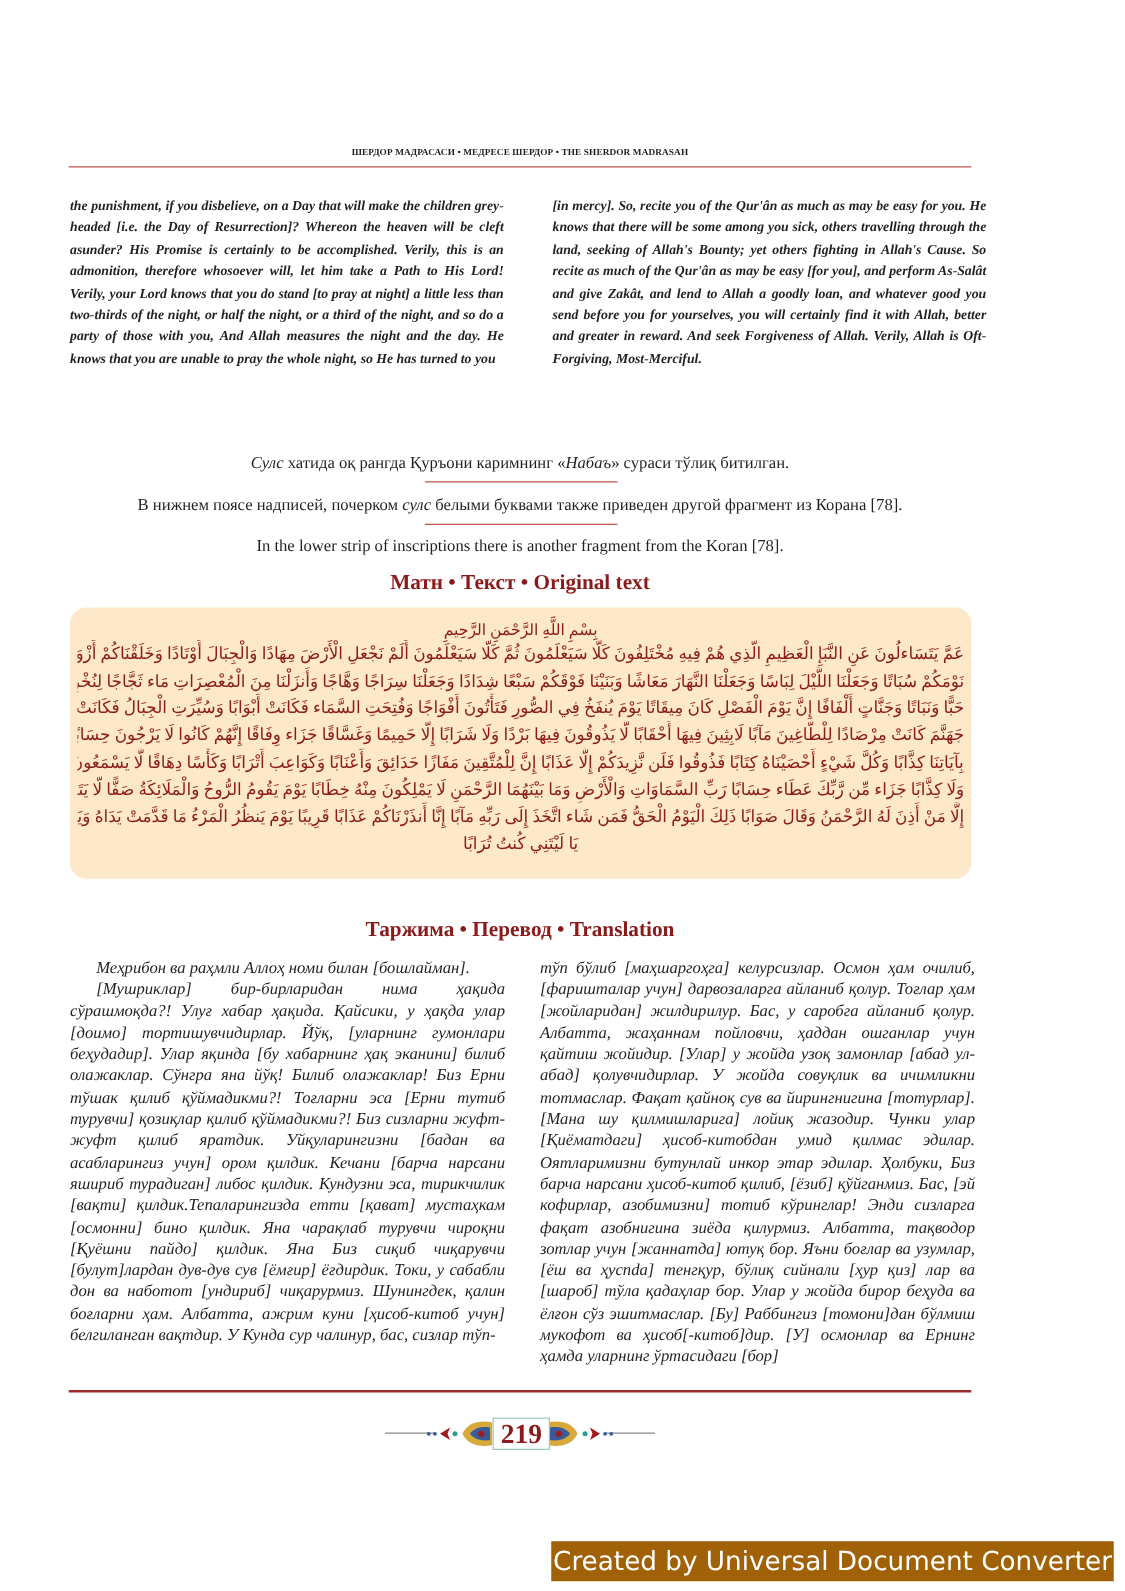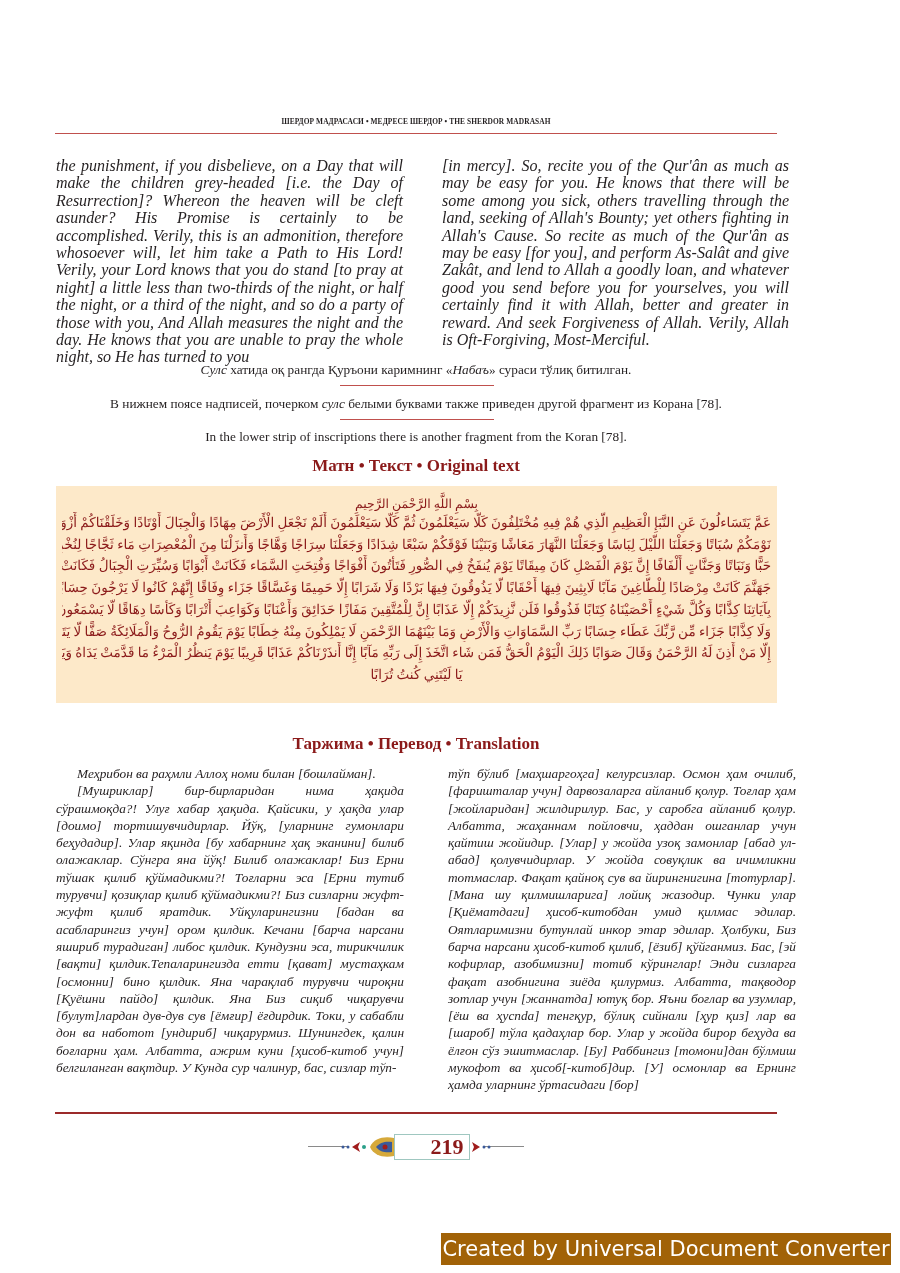--- a/index.html
+++ b/index.html
@@ -1,45 +1,45 @@
 <!DOCTYPE html>
 <html><head>
 <meta charset="utf-8">
 <style>
   html, body { margin: 0; padding: 0; background: #ffffff; }
   body { width: 900px; height: 1273px; position: relative; overflow: hidden; font-family: "Liberation Serif", serif; color: #231f20; }
   .header { position: absolute; left: 55px; top: 117px; width: 722px; text-align: center; font-size: 7.4px; letter-spacing: 0.1px; font-weight: bold; color: #231f20; }
   .header-rule { position: absolute; left: 55px; top: 133px; width: 722px; height: 1px; background: #c0504d; }
-  .col { position: absolute; font-style: italic; font-size: 16px; line-height: 17.4px; text-align: justify; color: #231f20; }
+  .col { position: absolute; font-style: italic; font-size: 11px; line-height: 17.4px; text-align: justify; color: #231f20; font-weight: bold; }
   .col p { margin: 0; }
   .eng-left { left: 56px; top: 157px; width: 347px; }
   .eng-right { left: 430px; top: 157px; width: 347px; margin-left: 12px; }
   .caption { position: absolute; left: 55px; width: 722px; text-align: center; font-size: 13.3px; color: #231f20; }
   .caption i { font-style: italic; }
   .cap-rule { position: absolute; left: 340px; width: 154px; height: 1px; background: #c0504d; }
   .section-title { position: absolute; left: 55px; width: 722px; text-align: center; font-size: 17px; font-weight: bold; color: #8b1a1a; }
-  .arabic-box { position: absolute; left: 56px; top: 486px; width: 721px; height: 217px; background: #fde9c9; }
+  .arabic-box { position: absolute; left: 56px; top: 486px; width: 721px; height: 217px; background: #fde9c9; border-radius: 13px; }
   .arabic-box .basmala { text-align: center; font-size: 12.5px; line-height: 16px; margin-top: 10px; color: #8b1a1a; direction: rtl; }
   .arabic-box .lines { direction: rtl; font-size: 13.5px; line-height: 21.7px; color: #8b1a1a; padding: 0 6px; }
   .arabic-box .line { text-align: justify; text-align-last: justify; white-space: nowrap; overflow: hidden; }
   .arabic-box .line.last { text-align: left; text-align-last: center; }
   .tr-col { position: absolute; font-style: italic; font-size: 13.3px; line-height: 17.3px; text-align: justify; color: #231f20; }
   .tr-col p { margin: 0; }
   .tr-col p.indent { text-indent: 21px; }
   .tr-left { left: 56px; top: 765px; width: 348px; }
-  .tr-right { left: 448px; top: 765px; width: 348px; }
+  .tr-right { left: 432px; top: 765px; width: 348px; }
   .footer-rule { position: absolute; left: 55px; top: 1112px; width: 722px; height: 2px; background: #9b2a2a; }
   .pager { position: absolute; left: 308px; top: 1133px; width: 216px; height: 28px; }
   .pager .line-l, .pager .line-r { position: absolute; top: 13px; height: 1px; background: #8a8a8a; width: 40px; }
   .pager .line-l { left: 0; }
   .pager .line-r { right: 0; }
   .pager .orn { position: absolute; top: 2px; height: 24px; }
   .pager .orn-l { left: 32px; }
   .pager .orn-r { right: 32px; }
-  .page-num { position: absolute; left: 394px; top: 1134px; width: 44px; height: 24px; border: 1px solid #9fc7c0; background: #fff; text-align: center; font-size: 22px; font-weight: bold; color: #8b1a1a; line-height: 24px; padding-left: 30px; }
+  .page-num { position: absolute; left: 394px; top: 1134px; width: 44px; height: 24px; border: 1px solid #9fc7c0; background: #fff; text-align: center; font-size: 22px; font-weight: bold; color: #8b1a1a; line-height: 24px; }
   .watermark { position: absolute; left: 441px; top: 1233px; width: 450px; height: 32px; background: #a16207; color: #ffffff; font-family: "DejaVu Sans", sans-serif; font-size: 21px; line-height: 32px; text-align: center; }
 </style>
 </head>
 <body>
 
 <div class="header">ШЕРДОР МАДРАСАСИ • МЕДРЕСЕ ШЕРДОР • THE SHERDOR MADRASAH</div>
 <div class="header-rule"></div>
 
 <div class="col eng-left">
   <p>the punishment, if you disbelieve, on a Day that will make the children grey-headed [i.e. the Day of Resurrection]? Whereon the heaven will be cleft asunder? His Promise is certainly to be accomplished. Verily, this is an admonition, therefore whosoever will, let him take a Path to His Lord! Verily, your Lord knows that you do stand [to pray at night] a little less than two-thirds of the night, or half the night, or a third of the night, and so do a party of those with you, And Allah measures the night and the day. He knows that you are unable to pray the whole night, so He has turned to you</p>

